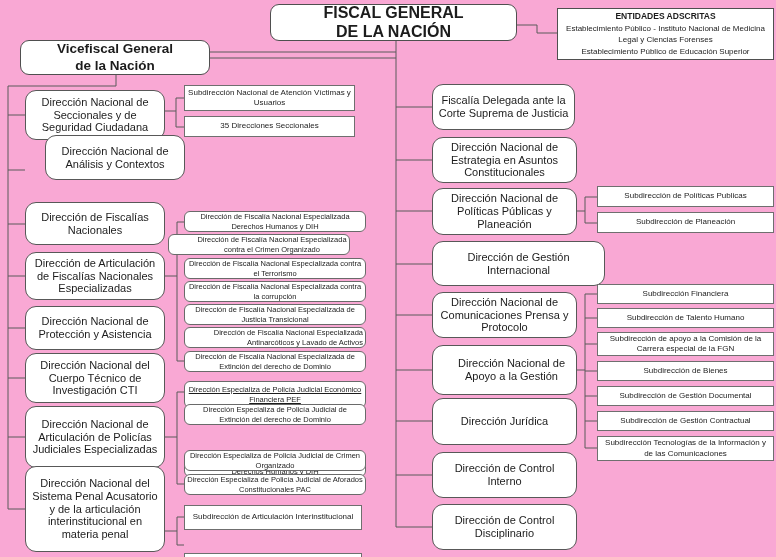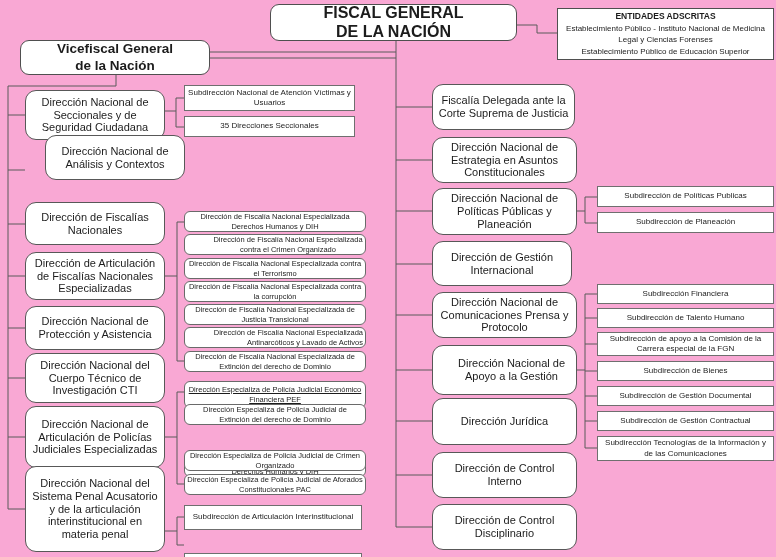--- a/index.html
+++ b/index.html
@@ -69,40 +69,40 @@
   <div class="node round-lg" style="left:25px;top:252px;width:140px;height:48px;">Dirección de Articulación de Fiscalías Nacionales Especializadas</div>
   <div class="node round-lg" style="left:25px;top:306px;width:140px;height:44px;">Dirección Nacional de Protección y Asistencia</div>
   <div class="node round-lg" style="left:25px;top:353px;width:140px;height:50px;">Dirección Nacional del Cuerpo Técnico de Investigación CTI</div>
   <div class="node round-lg" style="left:25px;top:406px;width:140px;height:62px;">Dirección Nacional de Articulación de Policías Judiciales Especializadas</div>
   <div class="node round-lg" style="left:25px;top:466px;width:140px;height:86px;">Dirección Nacional del Sistema Penal Acusatorio y de la articulación interinstitucional en materia penal</div>
 
   <div class="node rect" style="left:184px;top:85px;width:171px;height:26px;">Subdirección Nacional de Atención Víctimas y Usuarios</div>
   <div class="node rect" style="left:184px;top:116px;width:171px;height:21px;">35 Direcciones Seccionales</div>
 
   <div class="node round-sm" style="left:184px;top:211px;width:182px;height:21px;">Dirección de Fiscalía Nacional Especializada Derechos Humanos y DIH</div>
-  <div class="node round-sm" style="left:184px;top:234px;width:182px;height:21px;padding-left:28px;">Dirección de Fiscalía Nacional Especializada contra el Crimen Organizado</div>
+  <div class="node round-sm" style="left:168px;top:234px;width:182px;height:21px;padding-left:28px;">Dirección de Fiscalía Nacional Especializada contra el Crimen Organizado</div>
   <div class="node round-sm" style="left:184px;top:258px;width:182px;height:21px;">Dirección de Fiscalía Nacional Especializada contra el Terrorismo</div>
   <div class="node round-sm" style="left:184px;top:281px;width:182px;height:21px;">Dirección de Fiscalía Nacional Especializada contra la corrupción</div>
   <div class="node round-sm" style="left:184px;top:304px;width:182px;height:21px;">Dirección de Fiscalía Nacional Especializada de Justicia Transicional</div>
   <div class="node round-sm" style="left:184px;top:327px;width:182px;height:21px;text-align:right;">Dirección de Fiscalía Nacional Especializada Antinarcóticos y Lavado de Activos</div>
   <div class="node round-sm" style="left:184px;top:351px;width:182px;height:21px;">Dirección de Fiscalía Nacional Especializada de Extinción del derecho de Dominio</div>
 
   <div class="node round-sm" style="left:184px;top:381px;width:182px;height:27px;text-decoration:underline;">Dirección Especializa de Policía Judicial Económico Financiera PEF</div>
   <div class="node round-sm" style="left:184px;top:404px;width:182px;height:21px;">Dirección Especializa de Policía Judicial de Extinción del derecho de Dominio</div>
   <div class="node round-sm" style="left:184px;top:427px;width:182px;height:21px;margin-top:29px;">Dirección Especializada de Policía Judicial de Derechos Humanos y DIH</div>
   <div class="node round-sm" style="left:184px;top:450px;width:182px;height:21px;">Dirección Especializa de Policía Judicial de Crimen Organizado</div>
   <div class="node round-sm" style="left:184px;top:474px;width:182px;height:21px;">Dirección Especializa de Policía Judicial de Aforados Constitucionales PAC</div>
 
   <div class="node rect" style="left:184px;top:505px;width:178px;height:25px;">Subdirección de Articulación Interinstitucional</div>
   <div class="node rect" style="left:184px;top:541px;width:178px;height:24px;margin-top:12px;">Subdirección de Articulación externa de Policías Judiciales</div>
 
   <div class="node round-lg" style="left:432px;top:84px;width:143px;height:46px;">Fiscalía Delegada ante la Corte Suprema de Justicia</div>
   <div class="node round-lg" style="left:432px;top:137px;width:145px;height:46px;">Dirección Nacional de Estrategia en Asuntos Constitucionales</div>
   <div class="node round-lg" style="left:432px;top:188px;width:145px;height:47px;">Dirección Nacional de Políticas Públicas y Planeación</div>
-  <div class="node round-lg" style="left:432px;top:241px;width:140px;height:45px;">Dirección de Gestión Internacional</div>
+  <div class="node round-lg" style="left:432px;top:241px;width:173px;height:45px;">Dirección de Gestión Internacional</div>
   <div class="node round-lg" style="left:432px;top:292px;width:145px;height:46px;">Dirección Nacional de Comunicaciones Prensa y Protocolo</div>
   <div class="node round-lg" style="left:432px;top:345px;width:145px;height:50px;padding-left:18px;">Dirección Nacional de Apoyo a la Gestión</div>
   <div class="node round-lg" style="left:432px;top:398px;width:145px;height:47px;">Dirección Jurídica</div>
   <div class="node round-lg" style="left:432px;top:452px;width:145px;height:46px;">Dirección de Control Interno</div>
   <div class="node round-lg" style="left:432px;top:504px;width:145px;height:46px;">Dirección de Control Disciplinario</div>
 
   <div class="node rect" style="left:597px;top:186px;width:177px;height:21px;">Subdirección de Políticas Publicas</div>
   <div class="node rect" style="left:597px;top:212px;width:177px;height:21px;">Subdirección de Planeación</div>
 
   <div class="node rect" style="left:597px;top:284px;width:177px;height:20px;">Subdirección Financiera</div>

